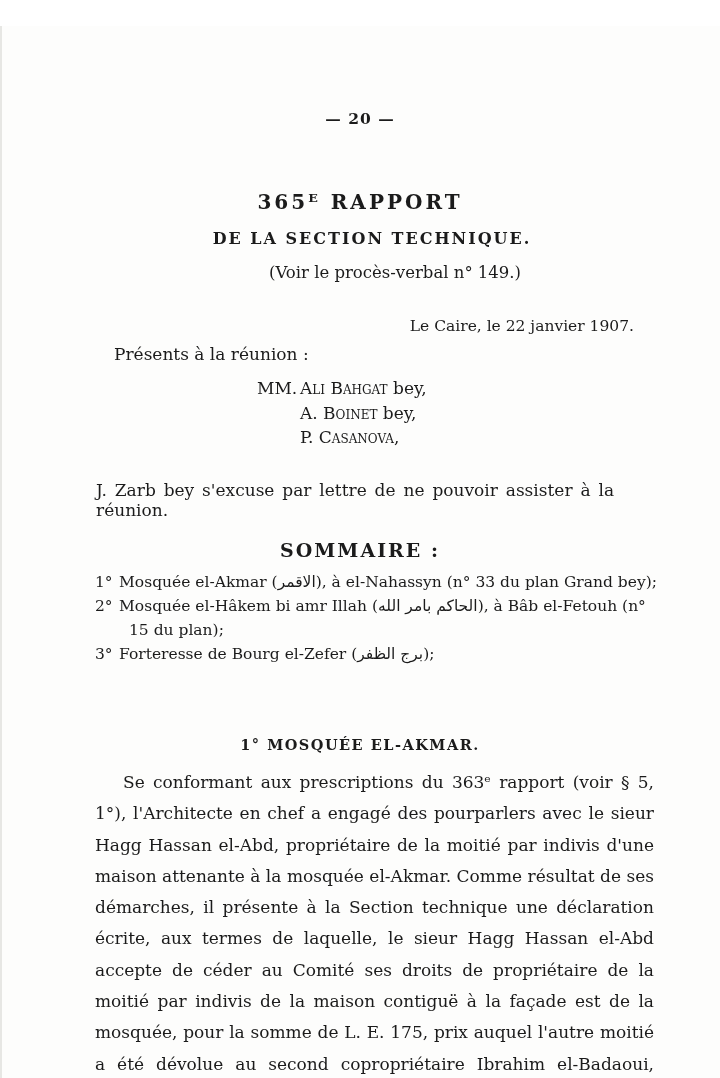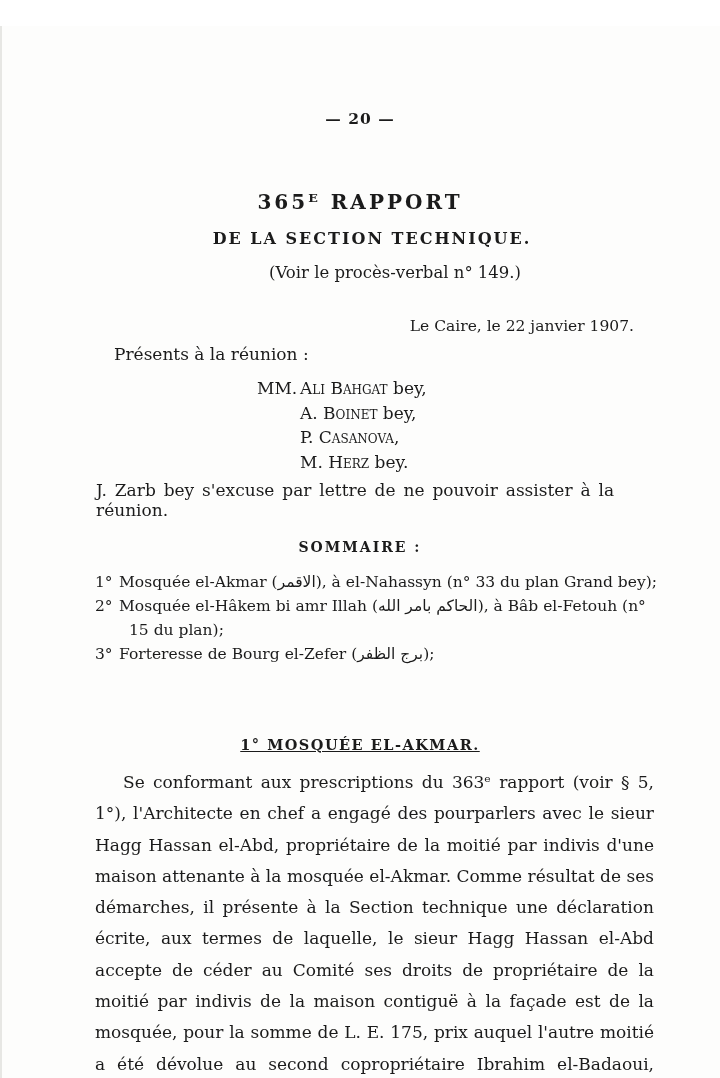--- a/index.html
+++ b/index.html
@@ -38,29 +38,29 @@
   }
   .attendee-row { white-space: nowrap; }
   .att-prefix { display: inline-block; width: 43px; }
   .name-sc { font-variant: small-caps; }
 
   .excuse {
     position: absolute; top: 454px; left: 96px; width: 558px;
     font-size: 17px; word-spacing: 2.5px;
   }
 
-  .sommaire-heading { top: 513px; font-weight: bold; font-size: 14px; letter-spacing: 2px; }
+  .sommaire-heading { top: 513px; font-weight: bold; font-size: 19px; letter-spacing: 2px; }
   .sommaire-list {
     position: absolute; top: 544px; left: 95px; width: 562px;
     font-size: 15.5px; line-height: 24px;
   }
   .som-item { padding-left: 34px; text-indent: -34px; }
   .som-num { display: inline-block; width: 24px; text-indent: 0; }
 
-  .section-heading { top: 710px; font-weight: bold; font-size: 14.5px; letter-spacing: 1.5px; text-decoration: underline; }
+  .section-heading { top: 710px; font-weight: bold; font-size: 14.5px; letter-spacing: 1.5px; }
 
   .body-par {
     position: absolute; top: 741px; left: 95px; width: 559px;
     font-size: 17px; line-height: 31.3px;
     text-align: justify; text-indent: 28px;
     margin: 0;
   }
 </style>
 </head>
 <body>
@@ -75,21 +75,20 @@
   <div class="centered reference">(Voir le procès-verbal n° 149.)</div>
 
   <div class="dateline">Le Caire, le 22 janvier 1907.</div>
 
   <div class="presents">Présents à la réunion :</div>
 
   <div class="attendees">
     <div class="attendee-row"><span class="att-prefix">MM.</span><span class="name-sc">Ali Bahgat</span><span> bey,</span></div>
     <div class="attendee-row"><span class="att-prefix"></span><span class="name-sc">A. Boinet</span><span> bey,</span></div>
     <div class="attendee-row"><span class="att-prefix"></span><span class="name-sc">P. Casanova</span><span>,</span></div>
-    <div class="attendee-row"><span class="att-prefix"></span><span class="name-sc">M. Herz</span><span> bey.</span></div>
   </div>
 
   <div class="excuse">J. Zarb bey s'excuse par lettre de ne pouvoir assister à la réunion.</div>
 
   <div class="centered sommaire-heading">SOMMAIRE :</div>
 
   <div class="sommaire-list">
     <div class="som-item"><span class="som-num">1°</span><span>Mosquée el-Akmar (الاقمر), à el-Nahassyn (n° 33 du plan Grand bey);</span></div>
     <div class="som-item"><span class="som-num">2°</span><span>Mosquée el-Hâkem bi amr Illah (الحاكم بامر الله), à Bâb el-Fetouh (n° 15 du plan);</span></div>
     <div class="som-item"><span class="som-num">3°</span><span>Forteresse de Bourg el-Zefer (برج الظفر);</span></div>

